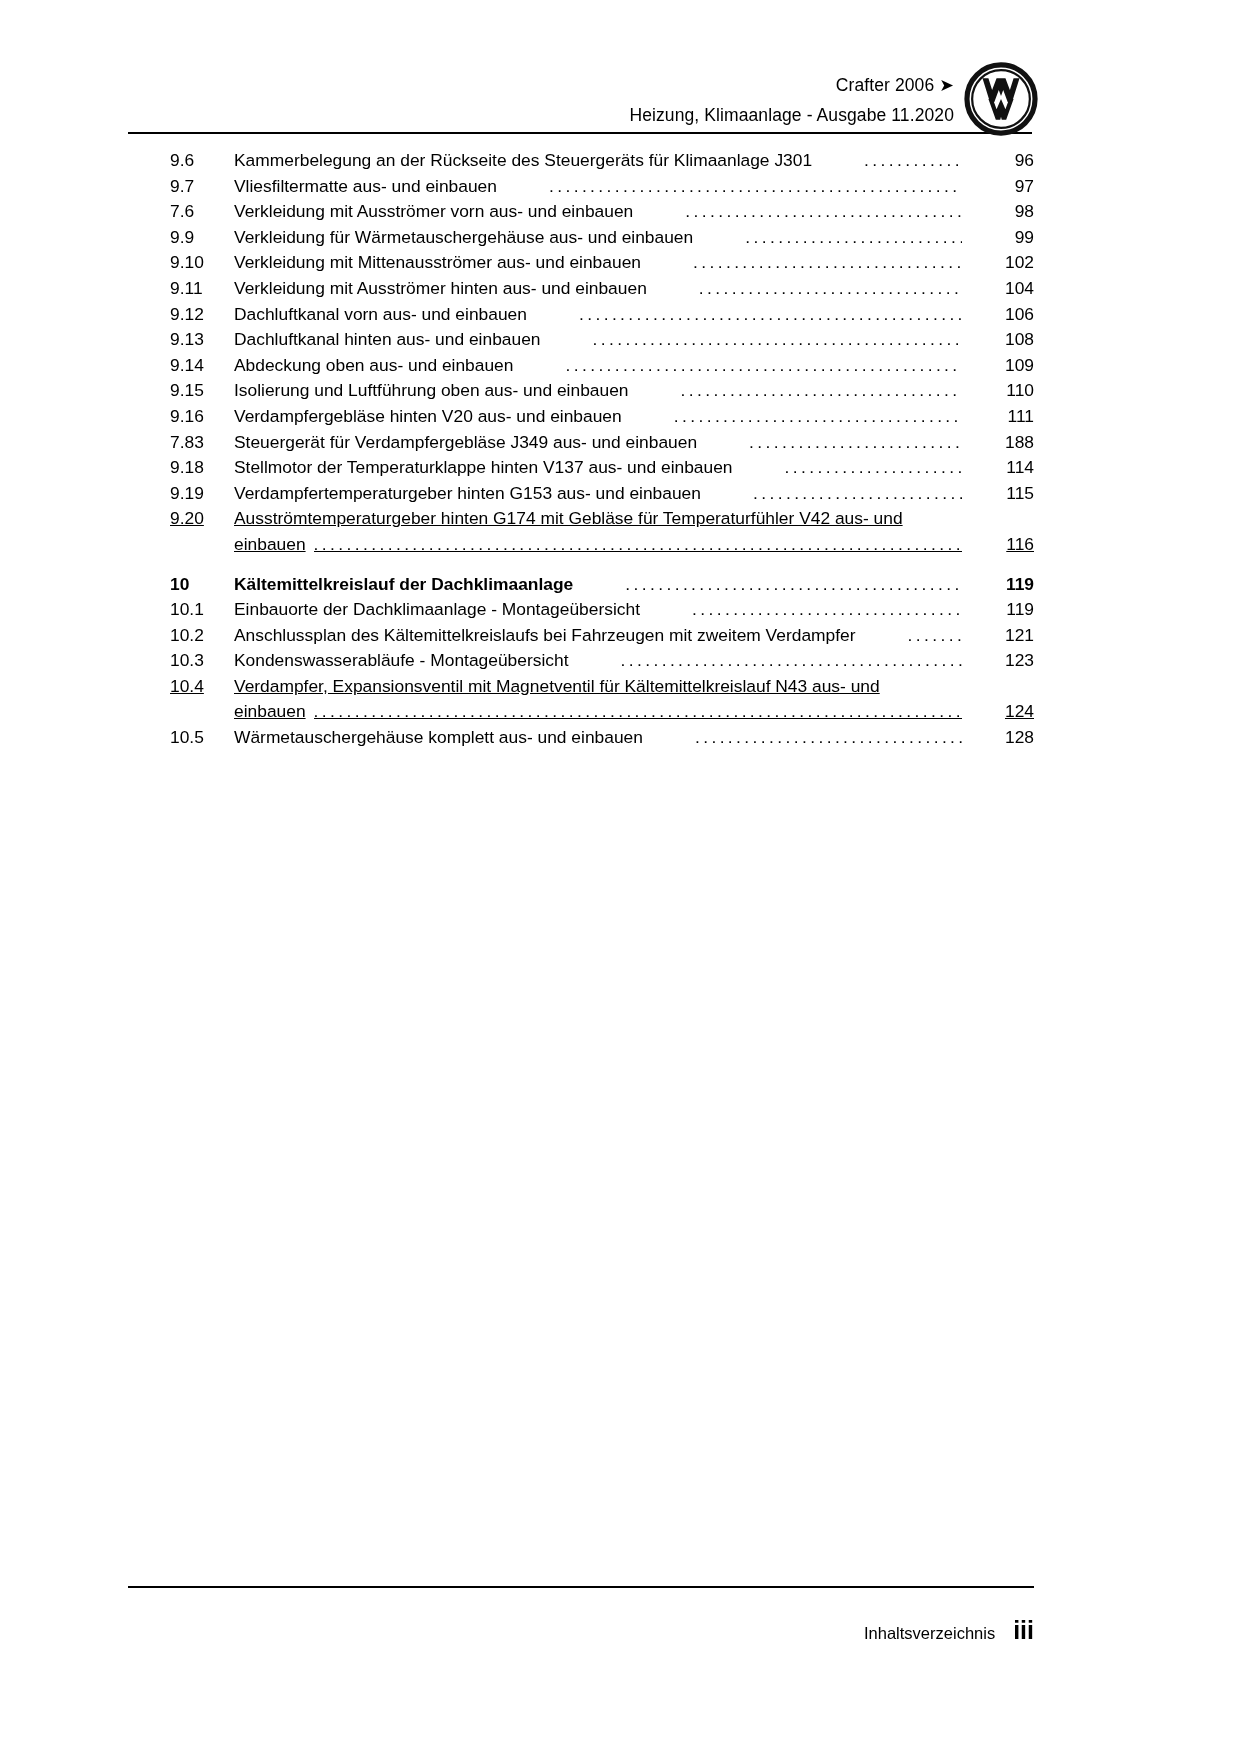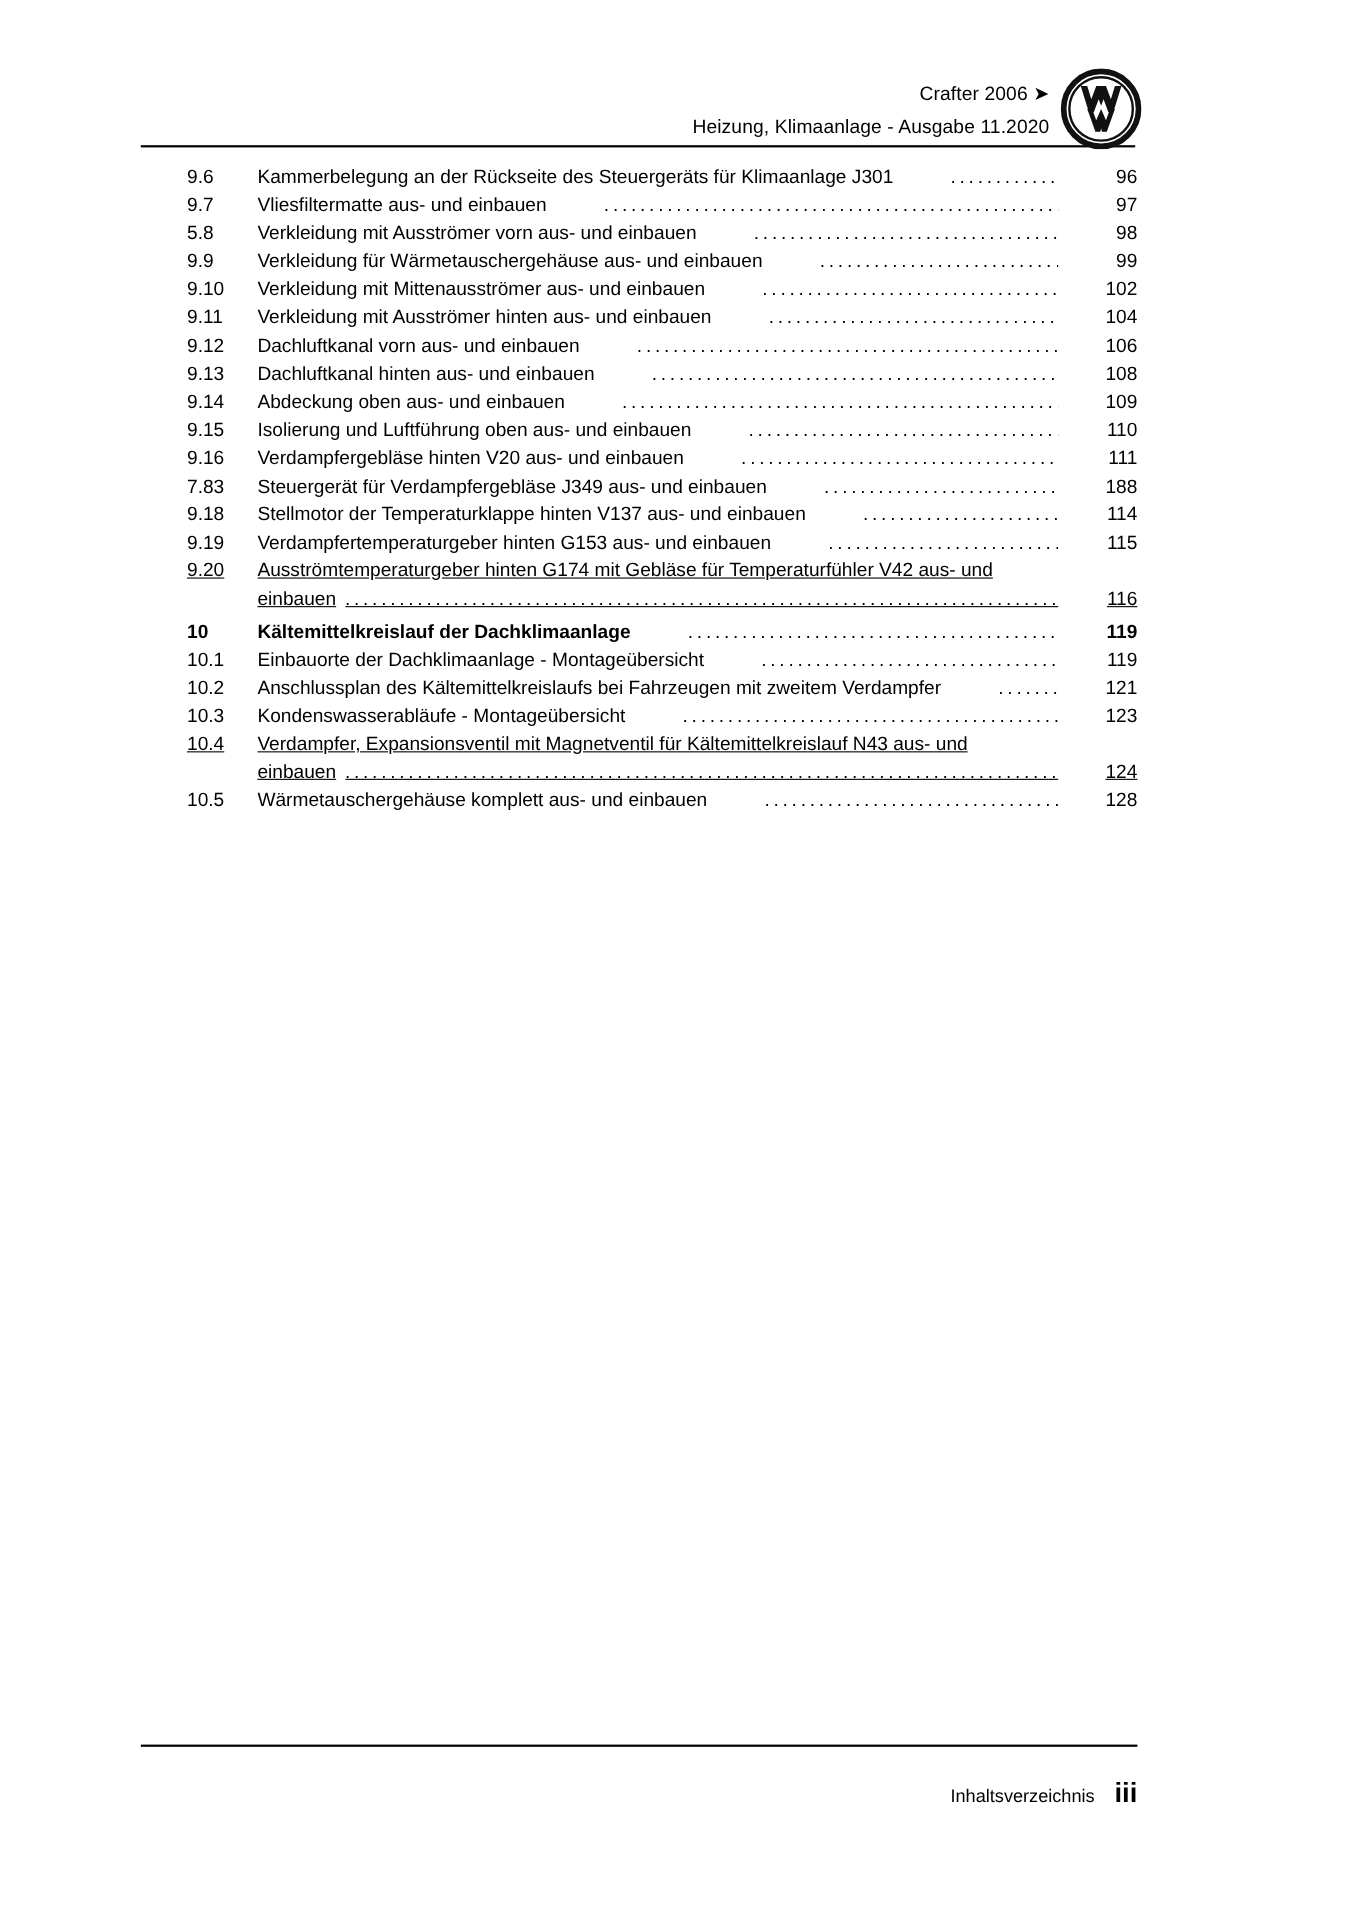--- a/index.html
+++ b/index.html
@@ -99,21 +99,21 @@
     width: 58px;
     text-align: right;
     padding-left: 8px;
   }
   .toc-row.bold .toc-num,
   .toc-row.bold .toc-title,
   .toc-row.bold .toc-page {
     font-weight: bold;
   }
   .toc-row.spaced {
-    margin-top: 4px;
+    margin-top: 14px;
   }
   
   .toc-row.wrap {
     flex-wrap: wrap;
     text-decoration: underline;
   }
   .toc-wrapline {
     width: 100%;
     display: flex;
     align-items: center;
@@ -183,21 +183,21 @@
     <div class="toc-row">
       <div class="toc-num">9.7</div>
       <div class="toc-body">
         <span class="toc-title">Vliesfiltermatte aus- und einbauen</span>
         <span class="toc-leader">..........................................................................................</span>
       </div>
       <div class="toc-page">97</div>
     </div>
 
     <div class="toc-row">
-      <div class="toc-num">5.8</div>
+      <div class="toc-num">7.6</div>
       <div class="toc-body">
         <span class="toc-title">Verkleidung mit Ausströmer vorn aus- und einbauen</span>
         <span class="toc-leader">..........................................................................................</span>
       </div>
       <div class="toc-page">98</div>
     </div>
 
     <div class="toc-row">
       <div class="toc-num">9.9</div>
       <div class="toc-body">

